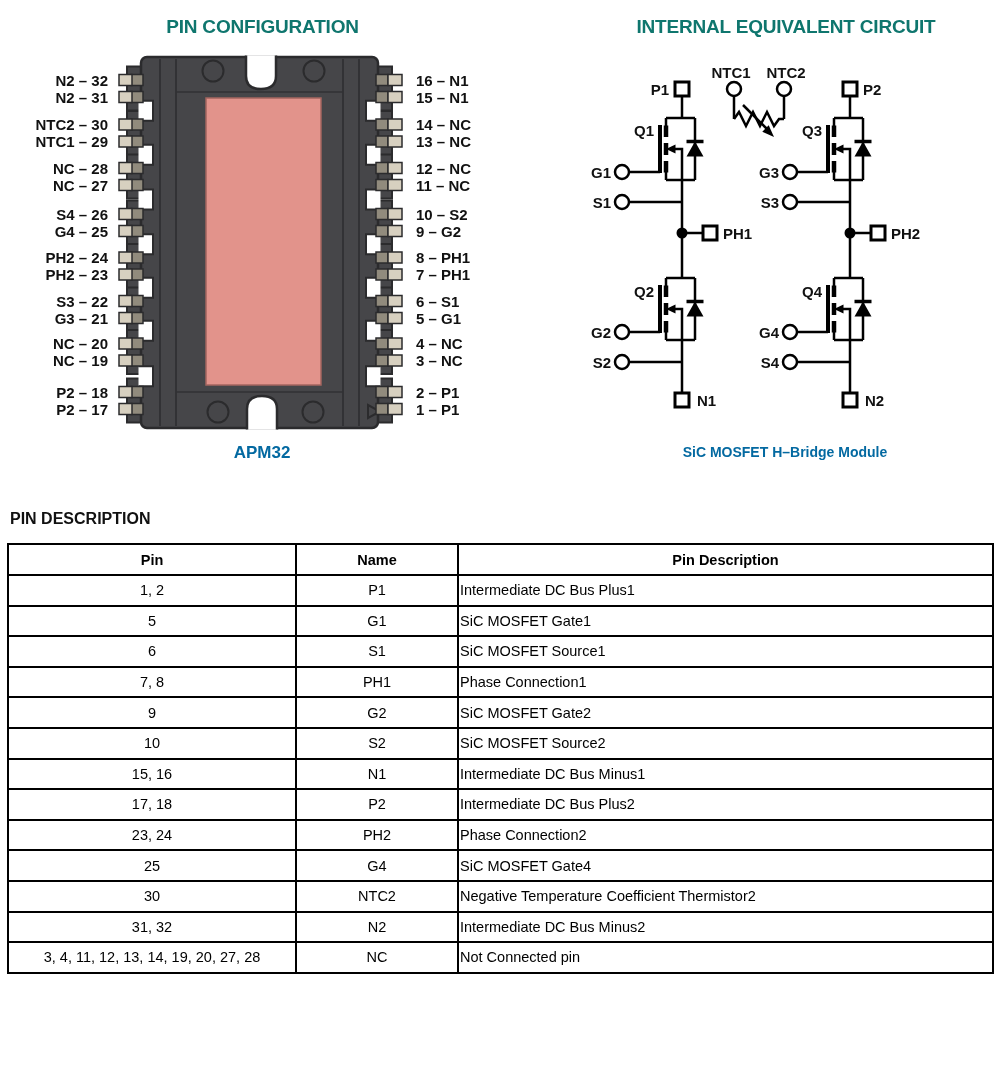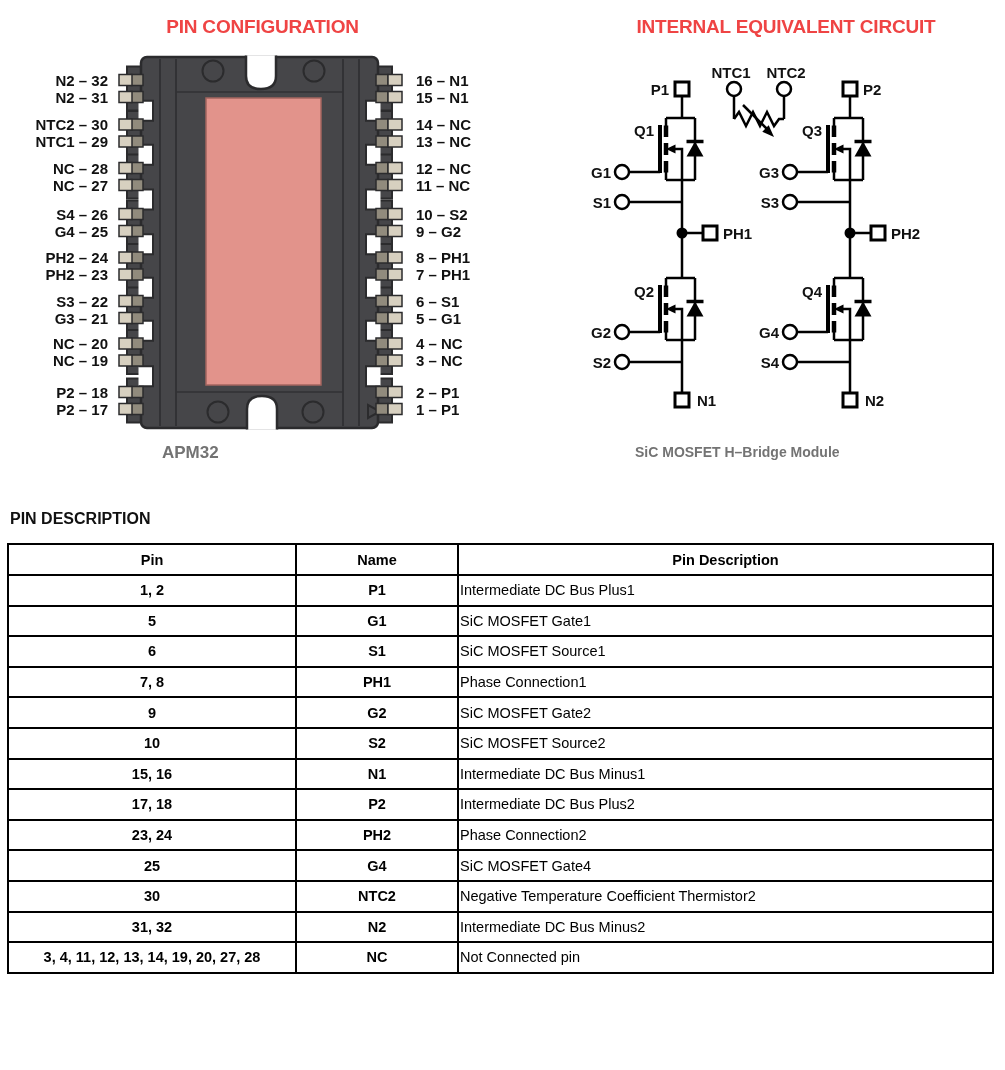--- a/index.html
+++ b/index.html
@@ -1,32 +1,32 @@
 <!DOCTYPE html>
 <html><head>
 <meta charset="utf-8">
 <style>
   html,body{margin:0;padding:0;background:#fff;}
   .page{position:relative;width:1005px;height:1070px;background:#fff;
         font-family:"Liberation Sans",sans-serif;color:#000;overflow:hidden;}
   .sec-title{position:absolute;font:bold 19px "Liberation Sans",sans-serif;
-             letter-spacing:-0.2px;text-align:center;color:#ef4444;}
+             letter-spacing:-0.2px;text-align:center;color:#0f766e;}
   .caption{position:absolute;font:bold 17px "Liberation Sans",sans-serif;
-           color:#737373;}
+           text-align:center;color:#0369a1;}
   .section-heading{position:absolute;font:bold 16px "Liberation Sans",sans-serif;color:#111;}
   svg.gfx{position:absolute;left:0;top:0;}
   .pin-label{font:bold 15px "Liberation Sans",sans-serif;fill:#111;}
   .ckt-label{font:bold 15px "Liberation Sans",sans-serif;fill:#111;}
   table.pindesc{position:absolute;left:7px;top:543px;width:985px;
                 border-collapse:collapse;table-layout:fixed;}
   table.pindesc th,table.pindesc td{border:2px solid #000;font-family:"Liberation Sans",sans-serif;
                 font-size:14.5px;color:#000;padding:1px;}
   table.pindesc th{height:27px;font-weight:bold;text-align:center;}
   table.pindesc td{height:26.6px;}
-  td.c{text-align:center;font-weight:bold;}
+  td.c{text-align:center;}
   td.l{text-align:left;padding-left:9px;}
   col.c1{width:288px;} col.c2{width:162px;} col.c3{width:535px;}
 </style>
 </head>
 <body>
 
 <div class="page">
 
   <div class="sec-title" style="left:110px;top:16px;width:305px;">PIN CONFIGURATION</div>
   <div class="sec-title" style="left:610px;top:16px;width:352px;">INTERNAL EQUIVALENT CIRCUIT</div>

